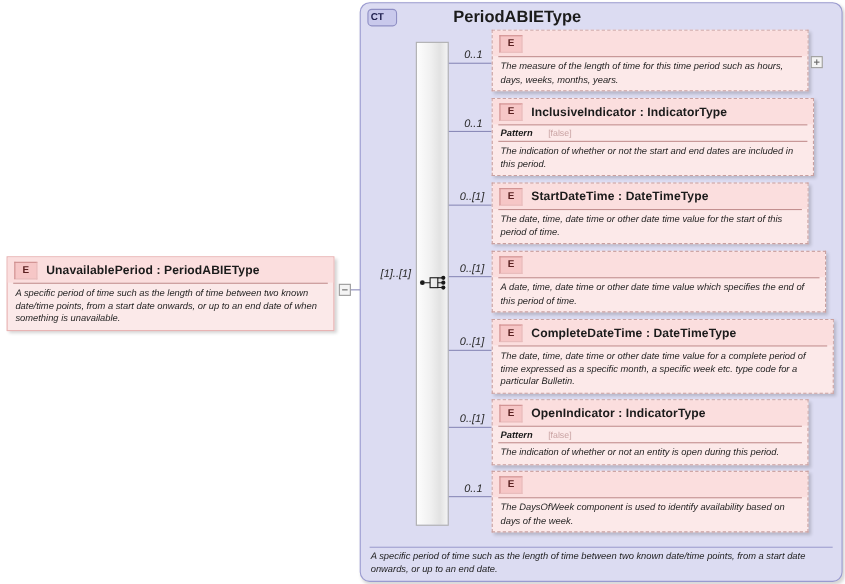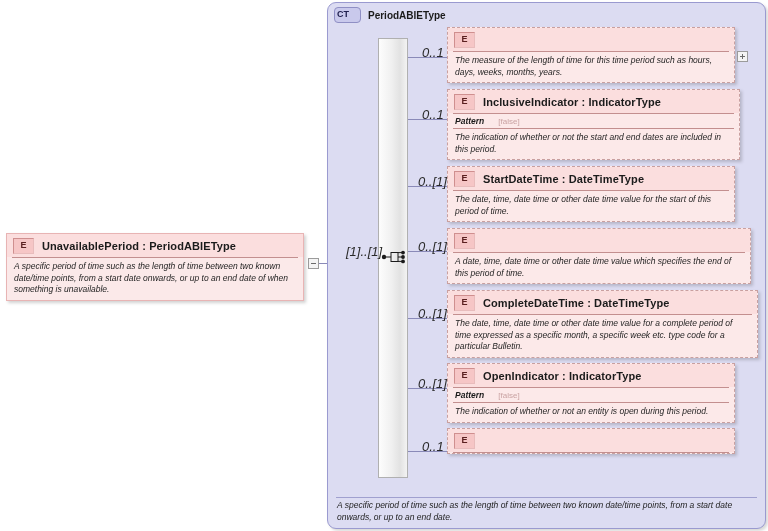--- a/index.html
+++ b/index.html
@@ -113,23 +113,24 @@
     font-size: 9px;
     font-weight: bold;
     color: #20204f;
     background: #c9c9ec;
     border: 1px solid #8f8fc4;
     border-radius: 4px;
     padding: 0 2px;
     margin-right: 7px;
   }
   .ct-title {
-    font-size: 10px;
+    font-size: 15px;
     font-weight: bold;
     color: #1b1b1b;
+    margin-left: 44px;
   }
   .ct-foot-sep {
     position: absolute;
     left: 8px;
     right: 8px;
     top: 494px;
     height: 1px;
     background: #a0a0cf;
   }
   .ct-foot-doc {
@@ -163,21 +164,21 @@
   }
 
   
   .hline {
     position: absolute;
     height: 1px;
     background: #8a8ab8;
   }
   .card {
     position: absolute;
-    font-size: 13px;
+    font-size: 10px;
     font-style: italic;
     color: #2a2a2a;
     white-space: nowrap;
   }
 
   
   .pm-box {
     position: absolute;
     width: 11px;
     height: 11px;
@@ -320,15 +321,16 @@
   </div>
   <div class="elem-sep"></div>
   <div class="elem-doc">The indication of whether or not an entity is open during this period.</div>
 </div>
 
 <div class="elem-box dashed" style="left:447px; top:428px; width:288px;">
   <div class="elem-head">
     <span class="badge-e">E</span>
   </div>
   <div class="elem-sep"></div>
+  <div class="elem-doc">The DaysOfWeek component is used to identify availability based on days of the week.</div>
 </div>
 
 <div class="card" style="left:346px; top:244px; font-weight:normal;">[1]..[1]</div>
 
 </body></html>

